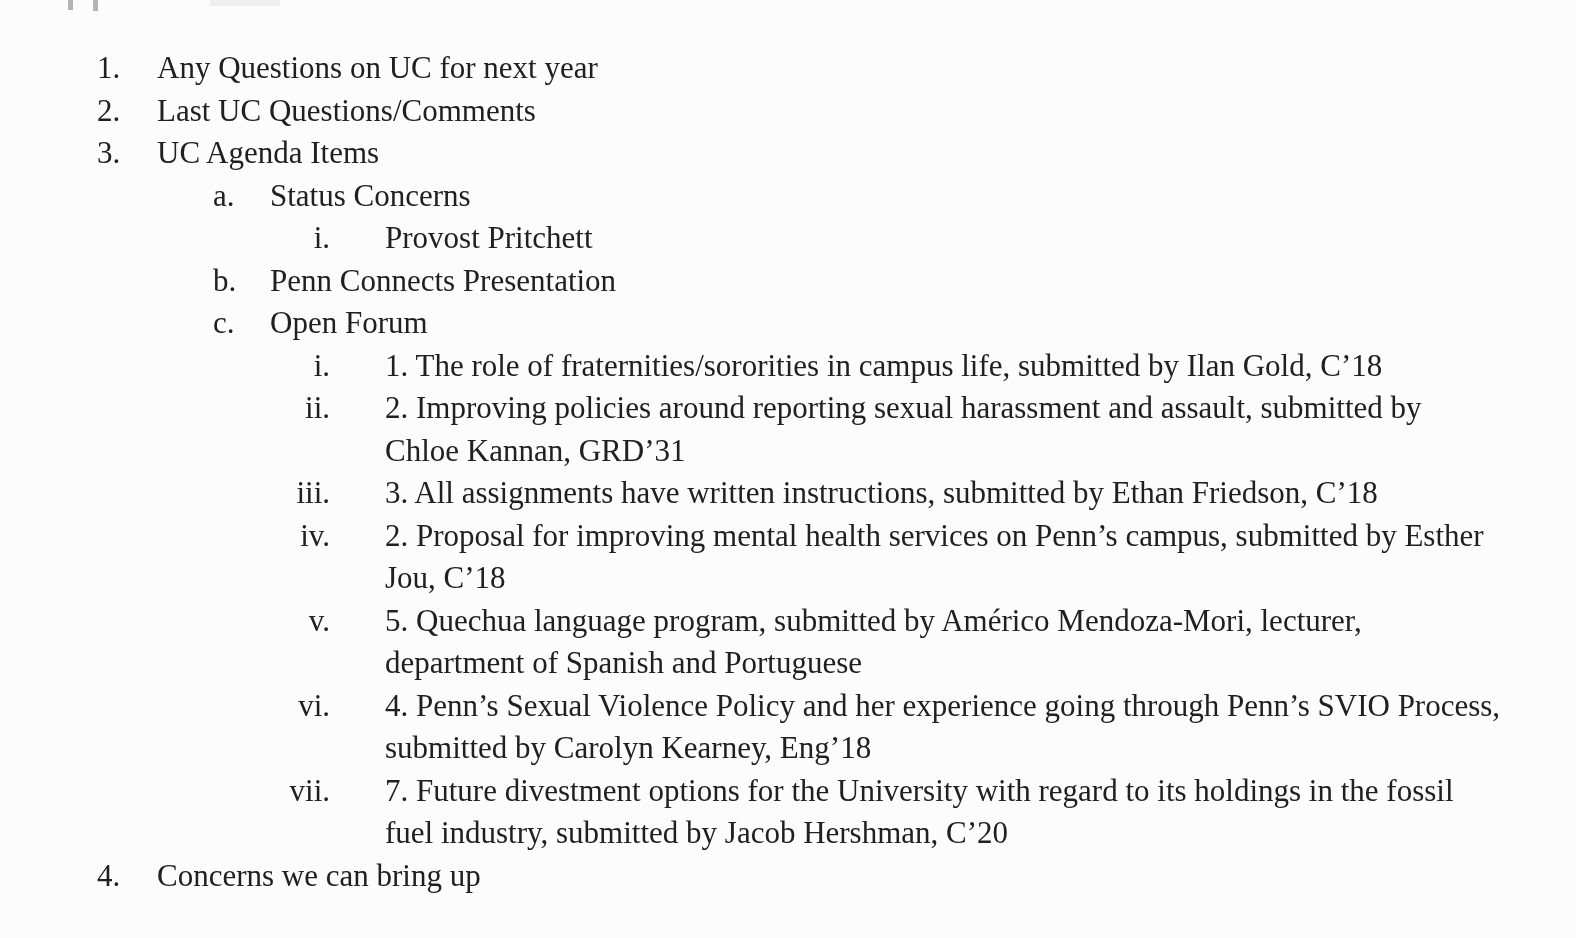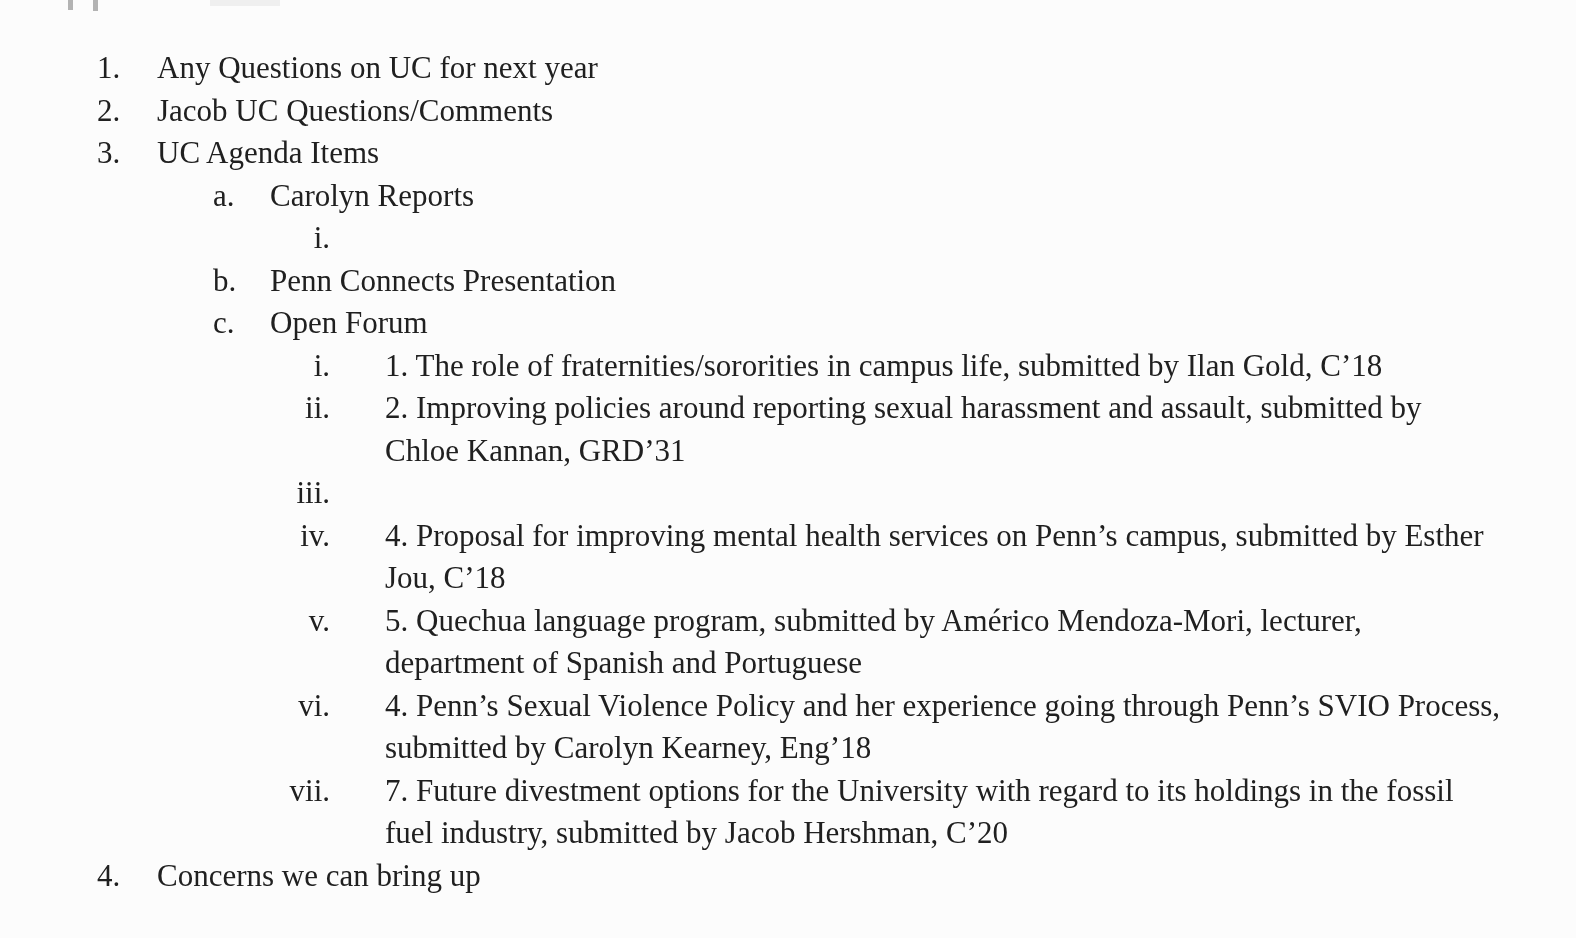--- a/index.html
+++ b/index.html
@@ -53,35 +53,36 @@
 
 <div class="doc">
 
   <div class="row l1">
     <span class="marker">1.</span>
     <div class="text">Any Questions on UC for next year</div>
   </div>
 
   <div class="row l1">
     <span class="marker">2.</span>
-    <div class="text">Jacob UC Questions/Comments</div>
+    <div class="text">Last UC Questions/Comments</div>
   </div>
 
   <div class="row l1">
     <span class="marker">3.</span>
     <div class="text">UC Agenda Items</div>
   </div>
 
   <div class="row l2">
     <span class="marker">a.</span>
-    <div class="text">Carolyn Reports</div>
+    <div class="text">Status Concerns</div>
   </div>
 
   <div class="row l3">
     <span class="marker">i.</span>
+    <div class="text">Provost Pritchett</div>
   </div>
 
   <div class="row l2">
     <span class="marker">b.</span>
     <div class="text">Penn Connects Presentation</div>
   </div>
 
   <div class="row l2">
     <span class="marker">c.</span>
     <div class="text">Open Forum</div>
@@ -93,25 +94,26 @@
   </div>
 
   <div class="row l3">
     <span class="marker">ii.</span>
     <div class="text">2. Improving policies around reporting sexual harassment and assault, submitted by
 Chloe Kannan, GRD’31</div>
   </div>
 
   <div class="row l3">
     <span class="marker">iii.</span>
+    <div class="text">3. All assignments have written instructions, submitted by Ethan Friedson, C’18</div>
   </div>
 
   <div class="row l3">
     <span class="marker">iv.</span>
-    <div class="text">4. Proposal for improving mental health services on Penn’s campus, submitted by Esther
+    <div class="text">2. Proposal for improving mental health services on Penn’s campus, submitted by Esther
 Jou, C’18</div>
   </div>
 
   <div class="row l3">
     <span class="marker">v.</span>
     <div class="text">5. Quechua language program, submitted by Américo Mendoza-Mori, lecturer,
 department of Spanish and Portuguese</div>
   </div>
 
   <div class="row l3">

